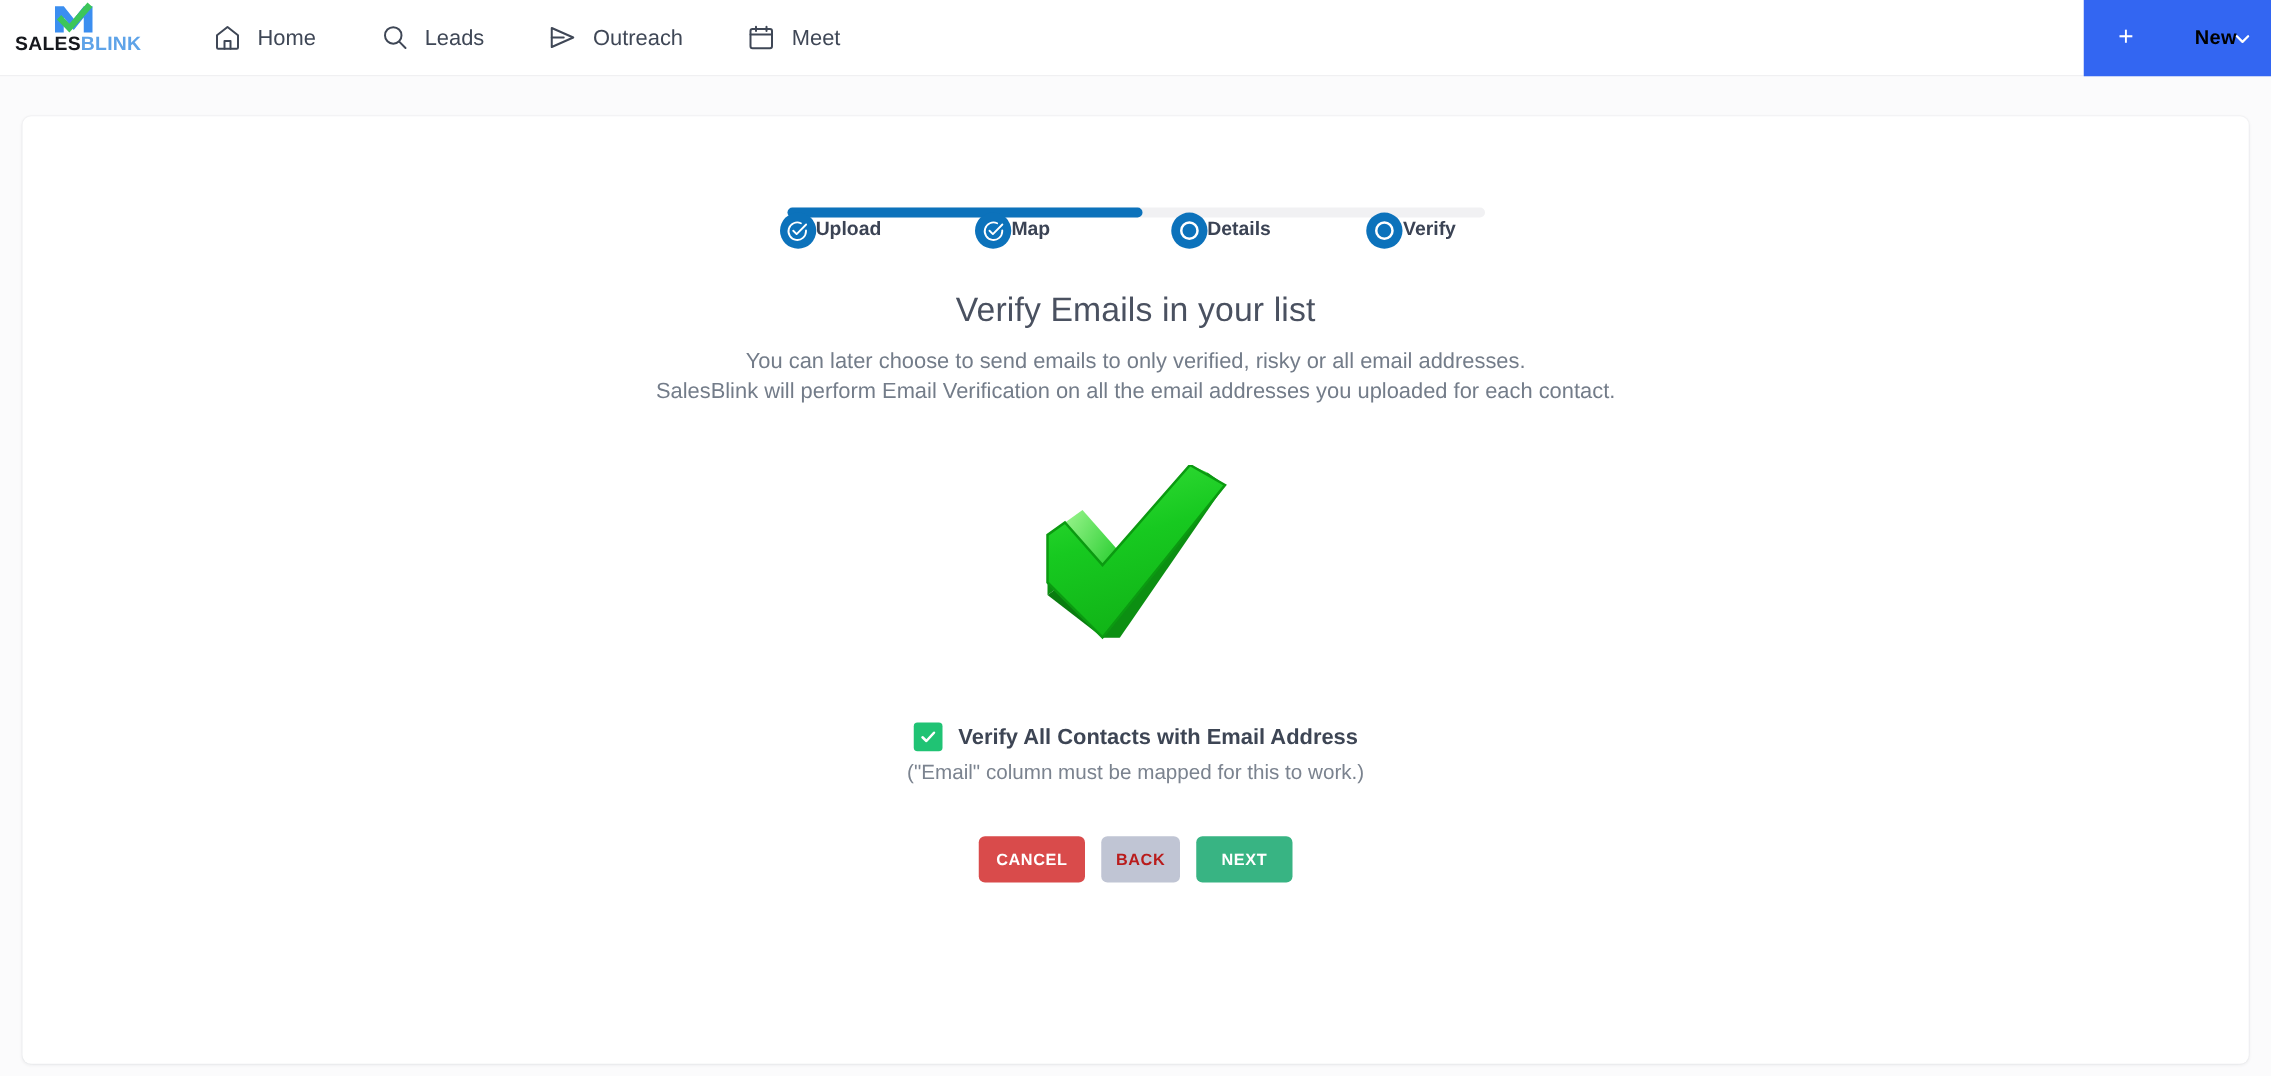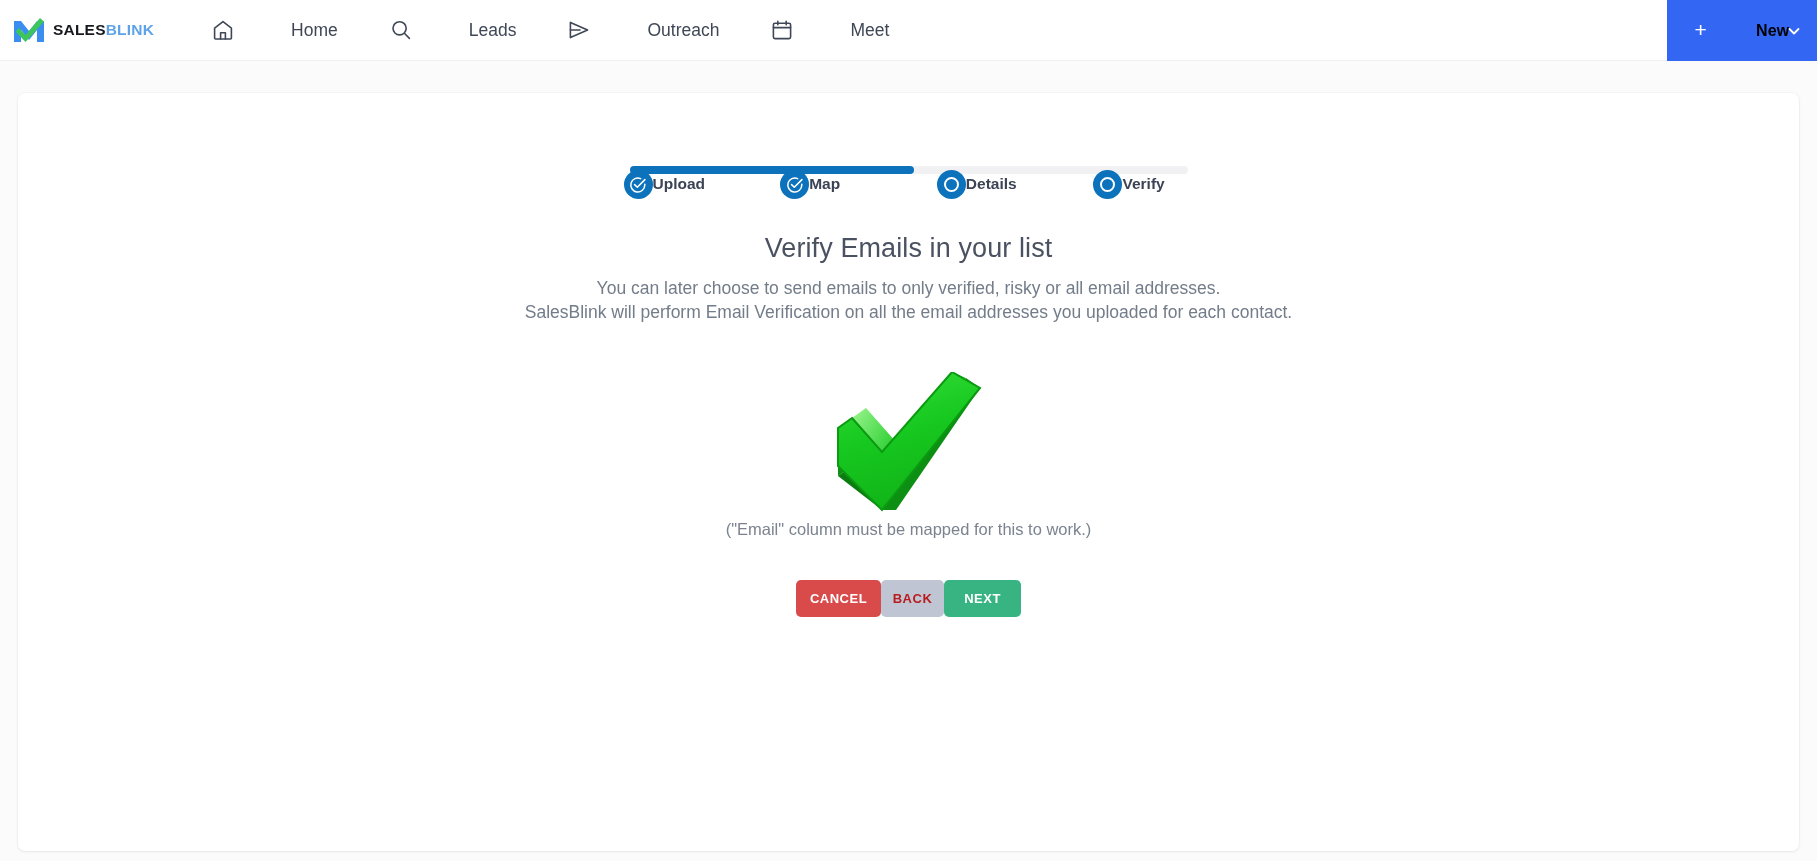--- a/index.html
+++ b/index.html
@@ -17,39 +17,39 @@
     height: 61px;
     background: #ffffff;
     display: flex;
     align-items: center;
     border-bottom: 1px solid #f0f0f2;
   }
   .logo-wrap {
     display: flex; align-items: center;
     margin-left: 12px;
     height: 61px;
+    flex-direction: column;
   }
   .logo-mark { width: 34px; height: 28px; margin-right: 7px; display:block; }
   .logo-text {
     font-size: 15.5px;
     font-weight: 700;
     letter-spacing: 0.2px;
     line-height: 1;
     white-space: nowrap;
   }
   .logo-text .sales { color: #16181d; }
   .logo-text .blink { color: #5ea3e8; }
 
   .nav-items { display: flex; align-items: center; margin-left: 56px; }
   .nav-item {
     display: flex; align-items: center;
     margin-right: 50px;
     cursor: pointer;
     color: #3f4756;
-    gap: 44px;
   }
   .nav-item .nav-icon {
     width: 26px; height: 26px;
     margin-right: 11px;
     display: flex; align-items: center; justify-content: center;
     flex: 0 0 auto;
   }
   .nav-item .nav-label {
     font-size: 17.5px;
     color: #3f4756;
@@ -204,20 +204,21 @@
     margin-top: 8px;
     font-size: 16.5px;
     color: #7b838f;
   }
 
   
   .actions {
     display: flex;
     justify-content: center;
     margin-top: 41px;
+    gap: 13px;
   }
   .btn {
     border: none;
     border-radius: 5px;
     height: 37px;
     color: #fff;
     font-size: 13px;
     font-weight: 700;
     letter-spacing: .5px;
     cursor: pointer;
@@ -373,20 +374,28 @@
         <polygon points="18,46 32,36 62,70 48,80" fill="url(#gTop)"></polygon>
 
         <polygon points="118,0 132,6 62,106 48,96" fill="url(#gTop)"></polygon>
 
         <polygon points="18,46 48,80 118,0 146,16 48,138 4,94 4,56" fill="url(#gFace)"></polygon>
 
         <polygon points="18,46 48,80 118,0 146,16 48,138 4,94 4,56" fill="none" stroke="#0b9a11" stroke-width="2"></polygon>
       </svg>
     </div>
 
+    <div class="cb-row">
+      <span class="cb-box">
+        <svg width="15" height="15" viewBox="0 0 15 15" fill="none" stroke="#ffffff" stroke-width="2" stroke-linecap="round" stroke-linejoin="round">
+          <path d="M3 7.8 6.1 10.8 12.2 4.2"></path>
+        </svg>
+      </span>
+      <span class="cb-label">Verify All Contacts with Email Address</span>
+    </div>
     <div class="cb-note">("Email" column must be mapped for this to work.)</div>
 
     <div class="actions">
       <button class="btn btn-cancel">CANCEL</button>
       <button class="btn btn-back">BACK</button>
       <button class="btn btn-next">NEXT</button>
     </div>
 
   </div>
 </div>

